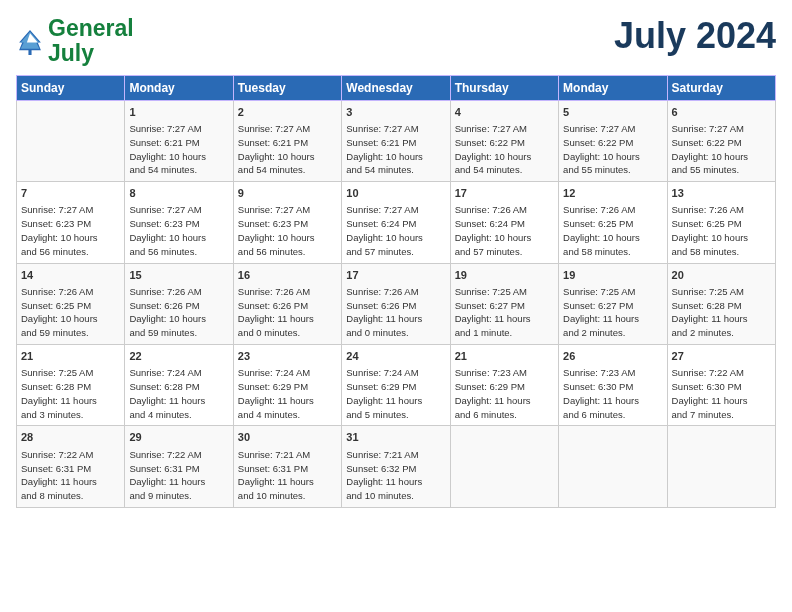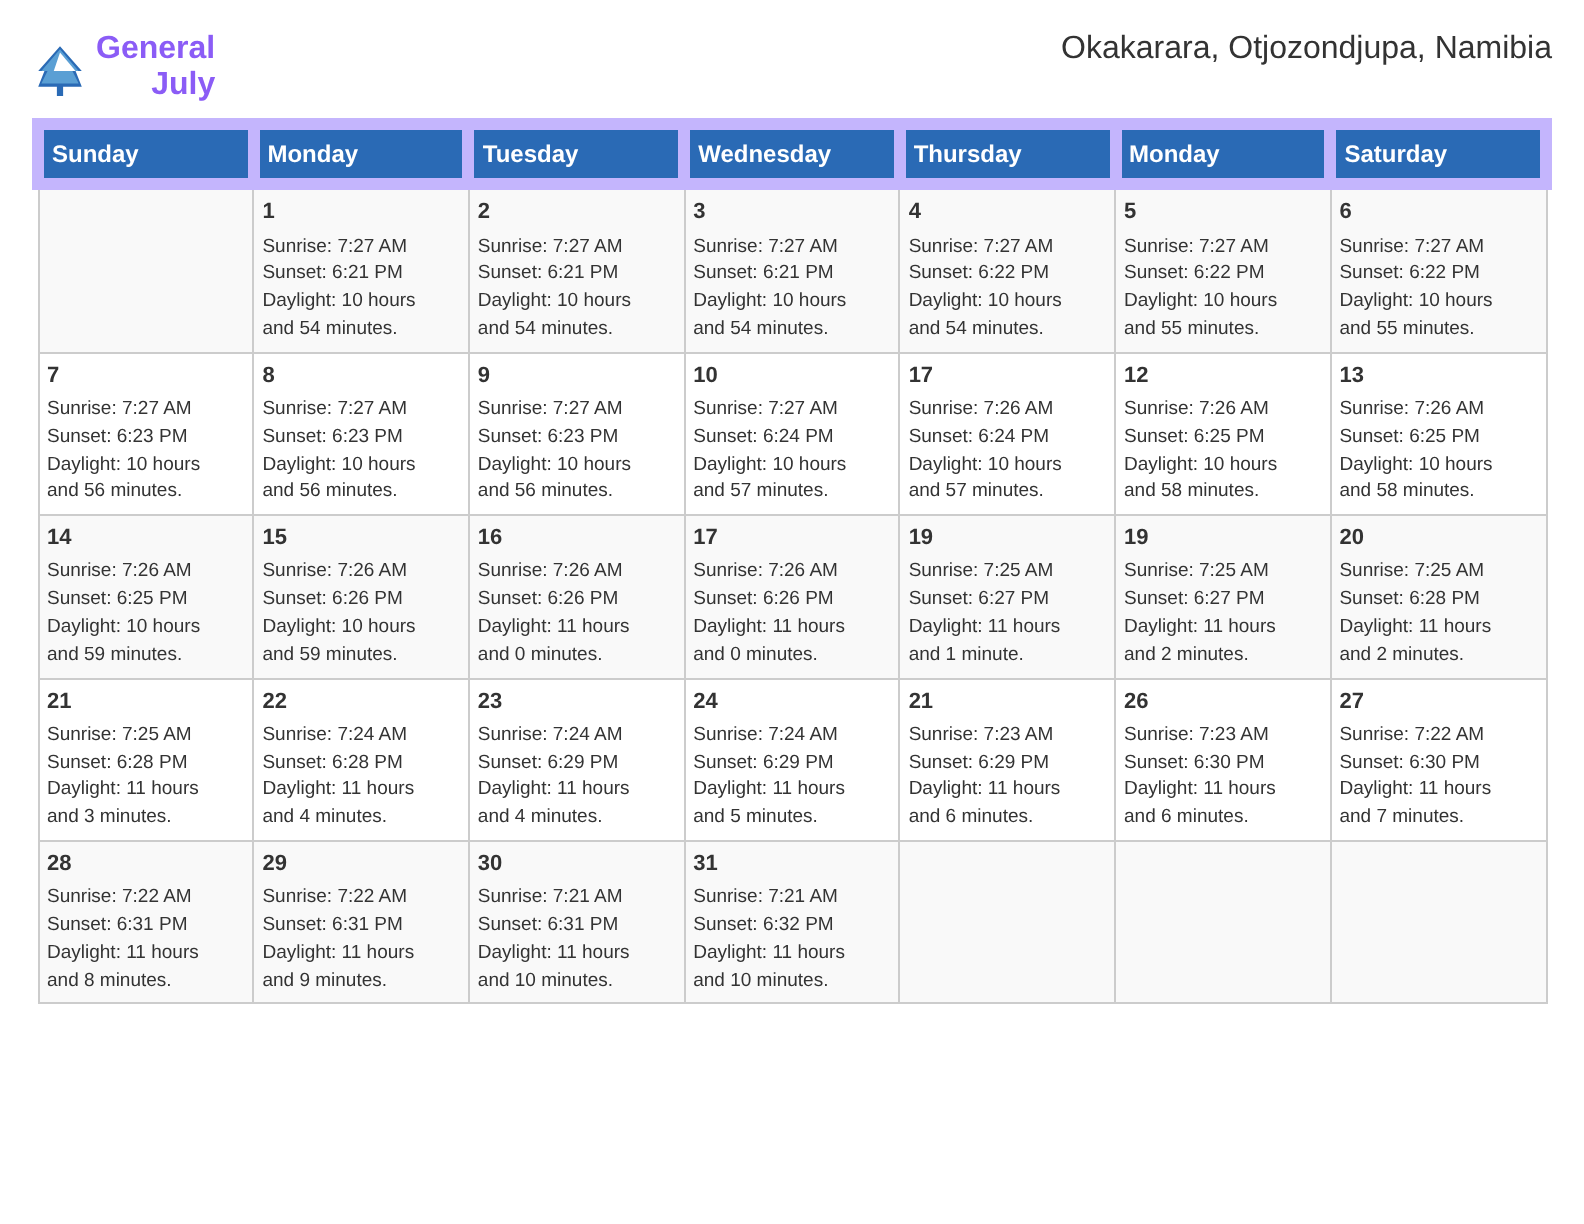--- a/index.html
+++ b/index.html
@@ -15,25 +15,24 @@
       justify-content: space-between;
       align-items: flex-start;
       margin-bottom: 8px;
     }
     .logo {
       display: flex;
       align-items: center;
       gap: 4px;
     }
     .logo-text {
-      font-size: 16px;
+      font-size: 23px;
       font-weight: bold;
-      color: #8b5cf6;
+      color: #15803d;
       line-height: 1.1;
-      text-align: right;
     }
     .logo-text span {
       display: block;
     }
     .logo-icon {
       width: 28px;
       height: 28px;
     }
     .title-block {
       text-align: right;
@@ -53,21 +52,21 @@
       border-collapse: collapse;
       font-size: 10.5px;
     }
     thead tr th {
       background: #2a6ab5;
       color: #fff;
       padding: 5px 4px;
       text-align: left;
       font-size: 12px;
       font-weight: bold;
-      border: 6px solid #c4b5fd;
+      border: 1px solid #c4b5fd;
     }
     tbody tr td {
       vertical-align: top;
       padding: 4px 4px;
       border: 1px solid #ccc;
       width: 14.28%;
       min-height: 70px;
       color: #333;
       line-height: 1.4;
     }
@@ -101,21 +100,21 @@
       <polygon points="18,4 32,20 28,20 32,30 20,30 20,36 16,36 16,30 4,30 8,20 4,20" fill="#2a6ab5"></polygon>
       <polygon points="18,6 30,20 26,20 30,28 6,28 10,20 6,20" fill="#5a9fd4"></polygon>
       <polygon points="18,8 28,20 14,20 18,8" fill="#fff"></polygon>
     </svg>
     <div class="logo-text">
       <span>General</span>
       <span>July</span>
     </div>
   </div>
   <div class="title-block">
-    <div class="location-title">Okakarara, Otjozondjupa, Namibia</div>
+    <div class="month-title">July 2024</div>
   </div>
 </div>
 
 <table>
   <thead>
     <tr id="thead-row">
     <th>Sunday</th>
         <th>Monday</th>
         <th>Tuesday</th>
         <th>Wednesday</th>

